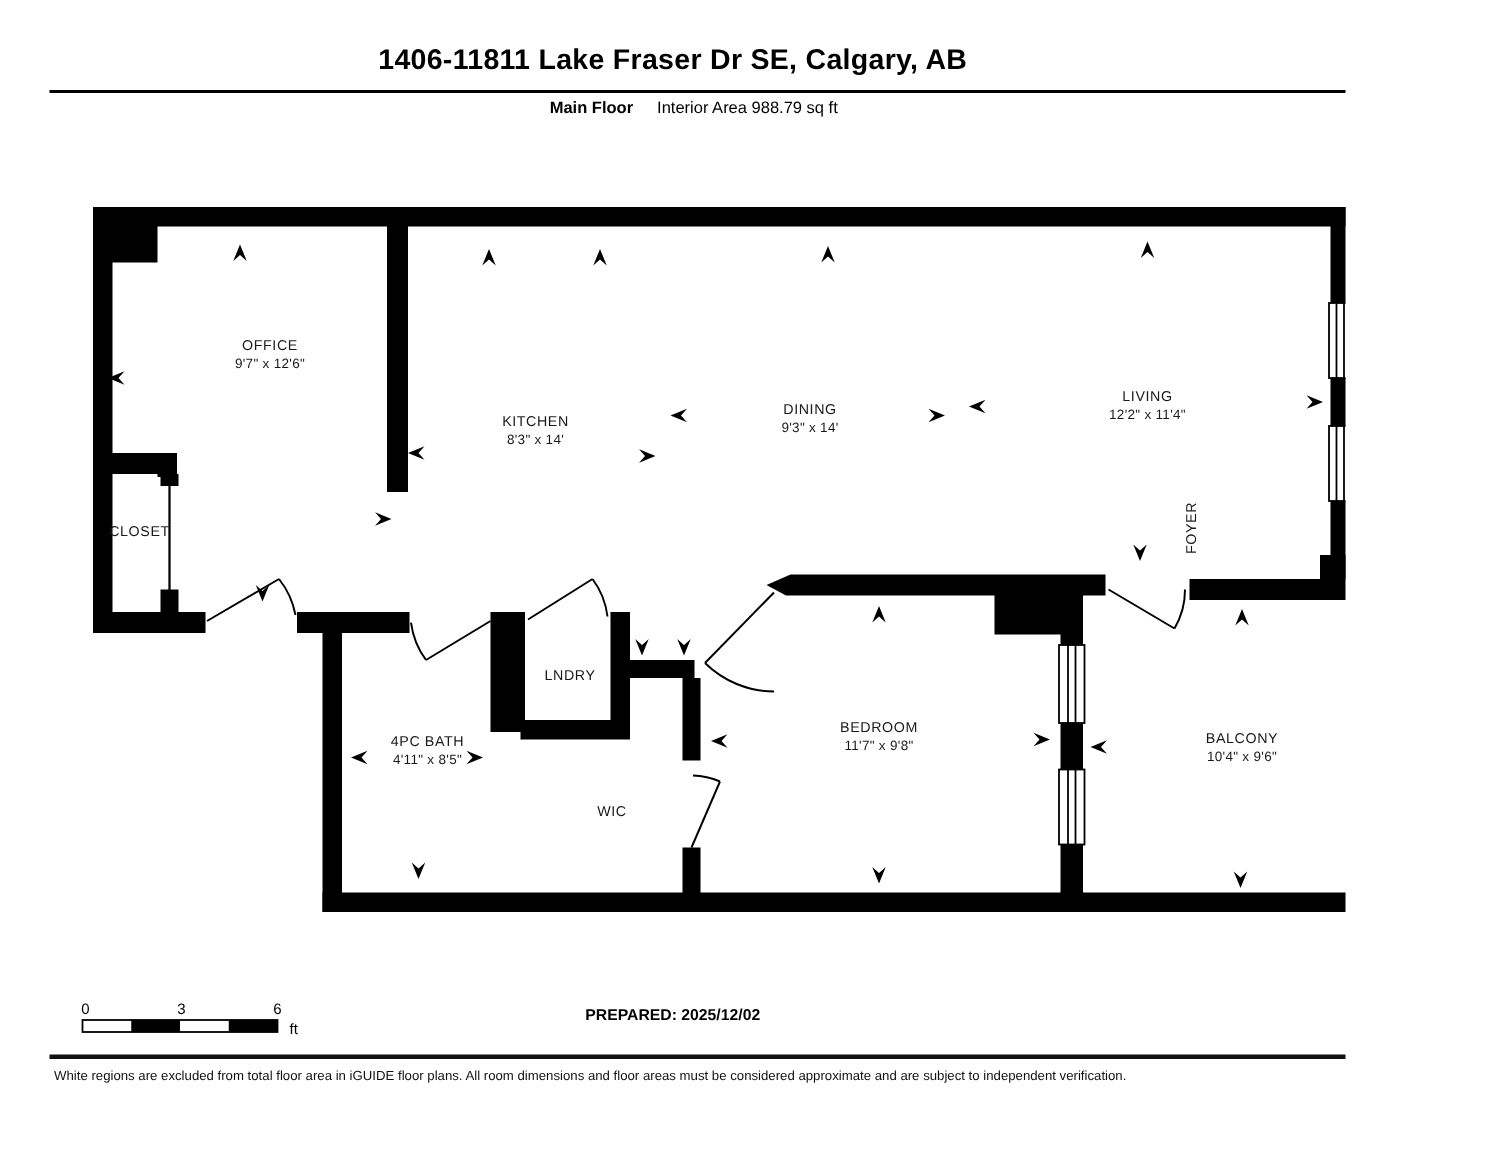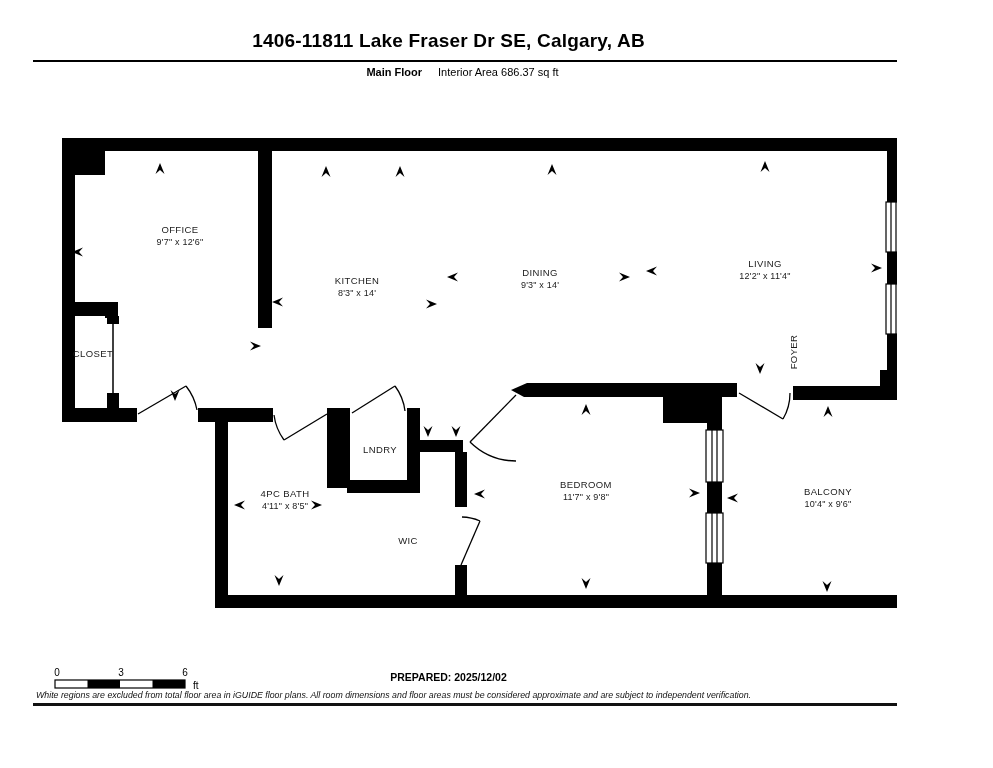--- a/index.html
+++ b/index.html
@@ -7,36 +7,36 @@
         font-family:"Liberation Sans", sans-serif;color:#000;}
   .title{position:absolute;top:30px;left:0;width:100%;text-align:center;
          font-size:19px;font-weight:bold;letter-spacing:.2px;}
   .rule1{position:absolute;top:60px;left:33px;width:926px;height:2px;background:#000;}
   .subtitle{position:absolute;top:66px;left:0;width:100%;display:flex;
             justify-content:center;align-items:baseline;gap:16px;font-size:11px;}
   .subtitle .floor{font-weight:bold;margin-left:28px;}
   .rule2{position:absolute;top:703px;left:33px;width:926px;height:3px;background:#111;}
   .prepared{position:absolute;top:671px;left:0;width:100%;text-align:center;
             font-size:10.5px;font-weight:700;}
-  .disclaimer{position:absolute;top:690px;left:36px;width:920px;font-size:8.8px;color:#111;font-style:italic;}
+  .disclaimer{position:absolute;top:712px;left:36px;width:920px;font-size:8.8px;color:#111;}
   svg{position:absolute;top:0;left:0;}
   .room-name{font-size:9.5px;fill:#1a1a1a;letter-spacing:.4px;}
   .room-dims{font-size:9px;fill:#1a1a1a;letter-spacing:.2px;}
   .scale-num{font-size:10px;fill:#000;}
 </style>
 </head>
 <body>
 
 <div id="page">
 
   <div class="title">1406-11811 Lake Fraser Dr SE, Calgary, AB</div>
   <div class="rule1"></div>
   <div class="subtitle">
     <span class="floor">Main Floor</span>
-    <span class="area">Interior Area 686.37 sq ft</span>
+    <span class="area">Interior Area 988.79 sq ft</span>
   </div>
 
   <svg width="993" height="768" viewBox="0 0 993 768">
     <defs>
       <path id="dart" d="M0 0 L-11 4.5 L-7 0 L-11 -4.5 Z" fill="#000"></path>
     </defs>
 
     <g fill="#000">
 
       <rect x="62" y="138" width="838" height="13"></rect>

